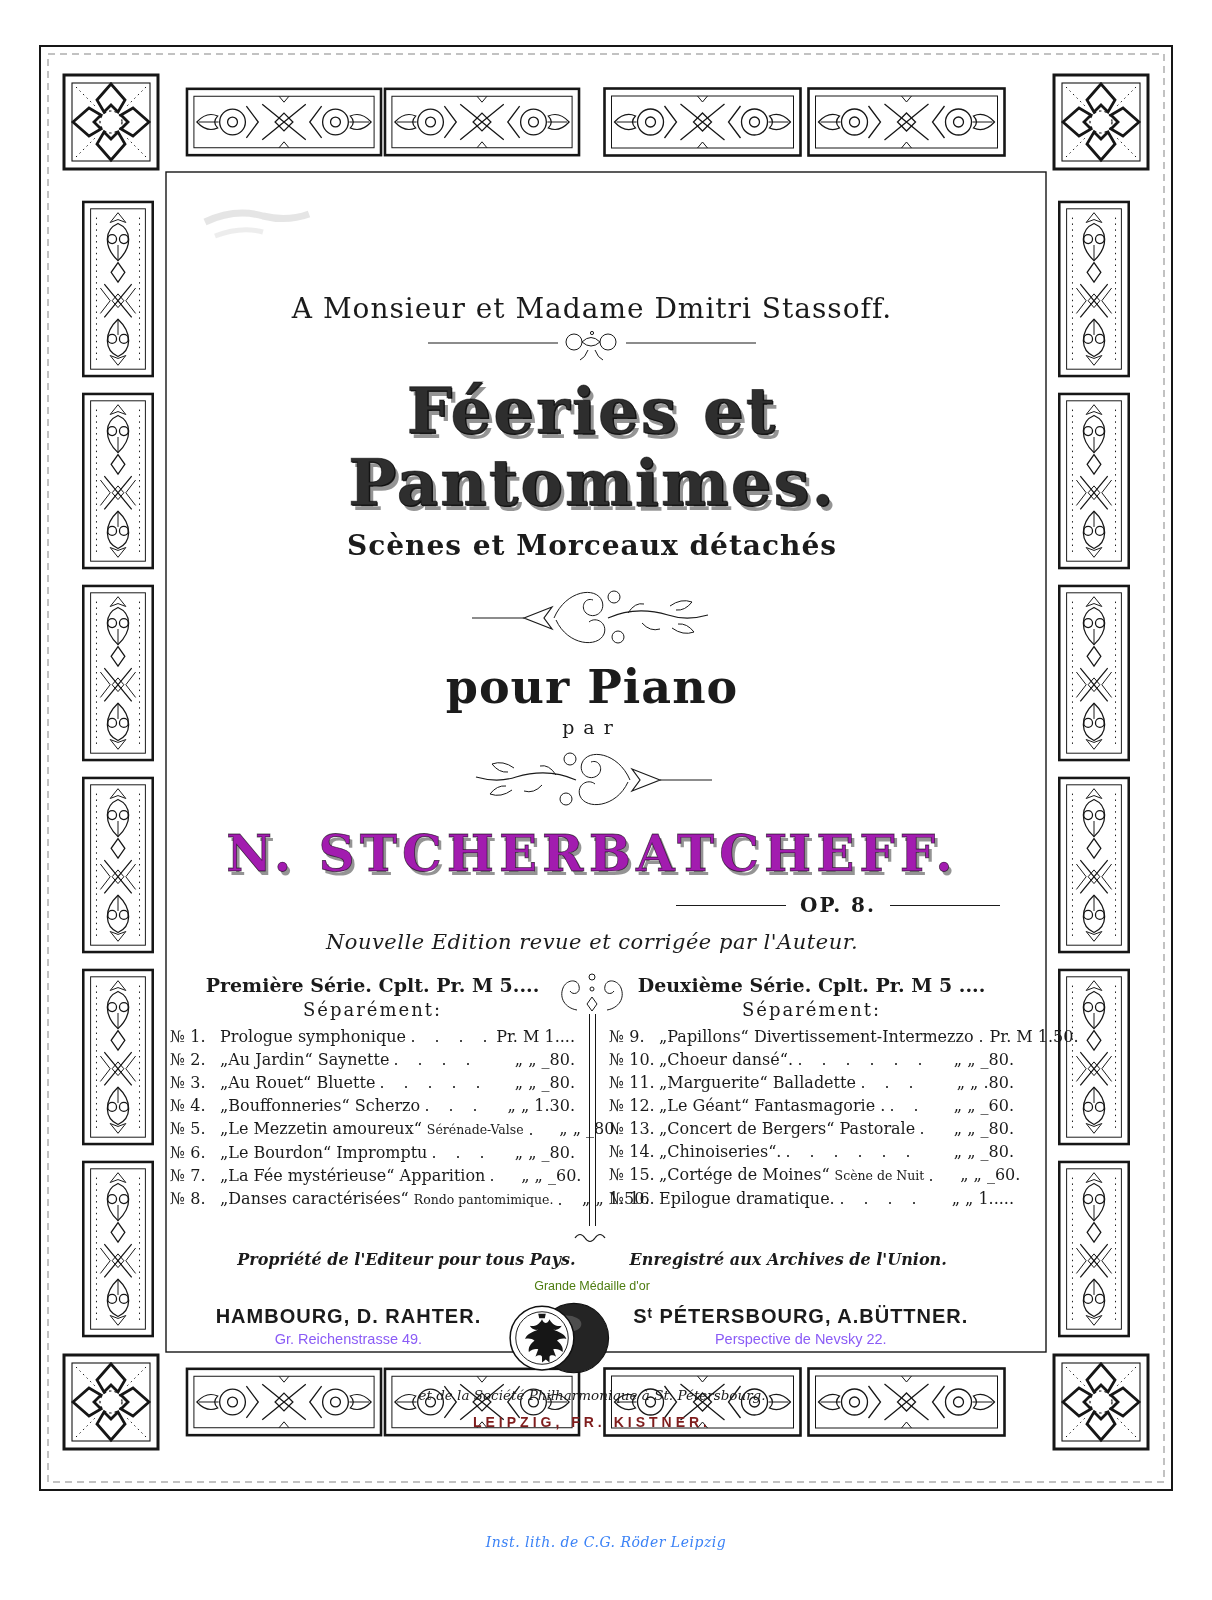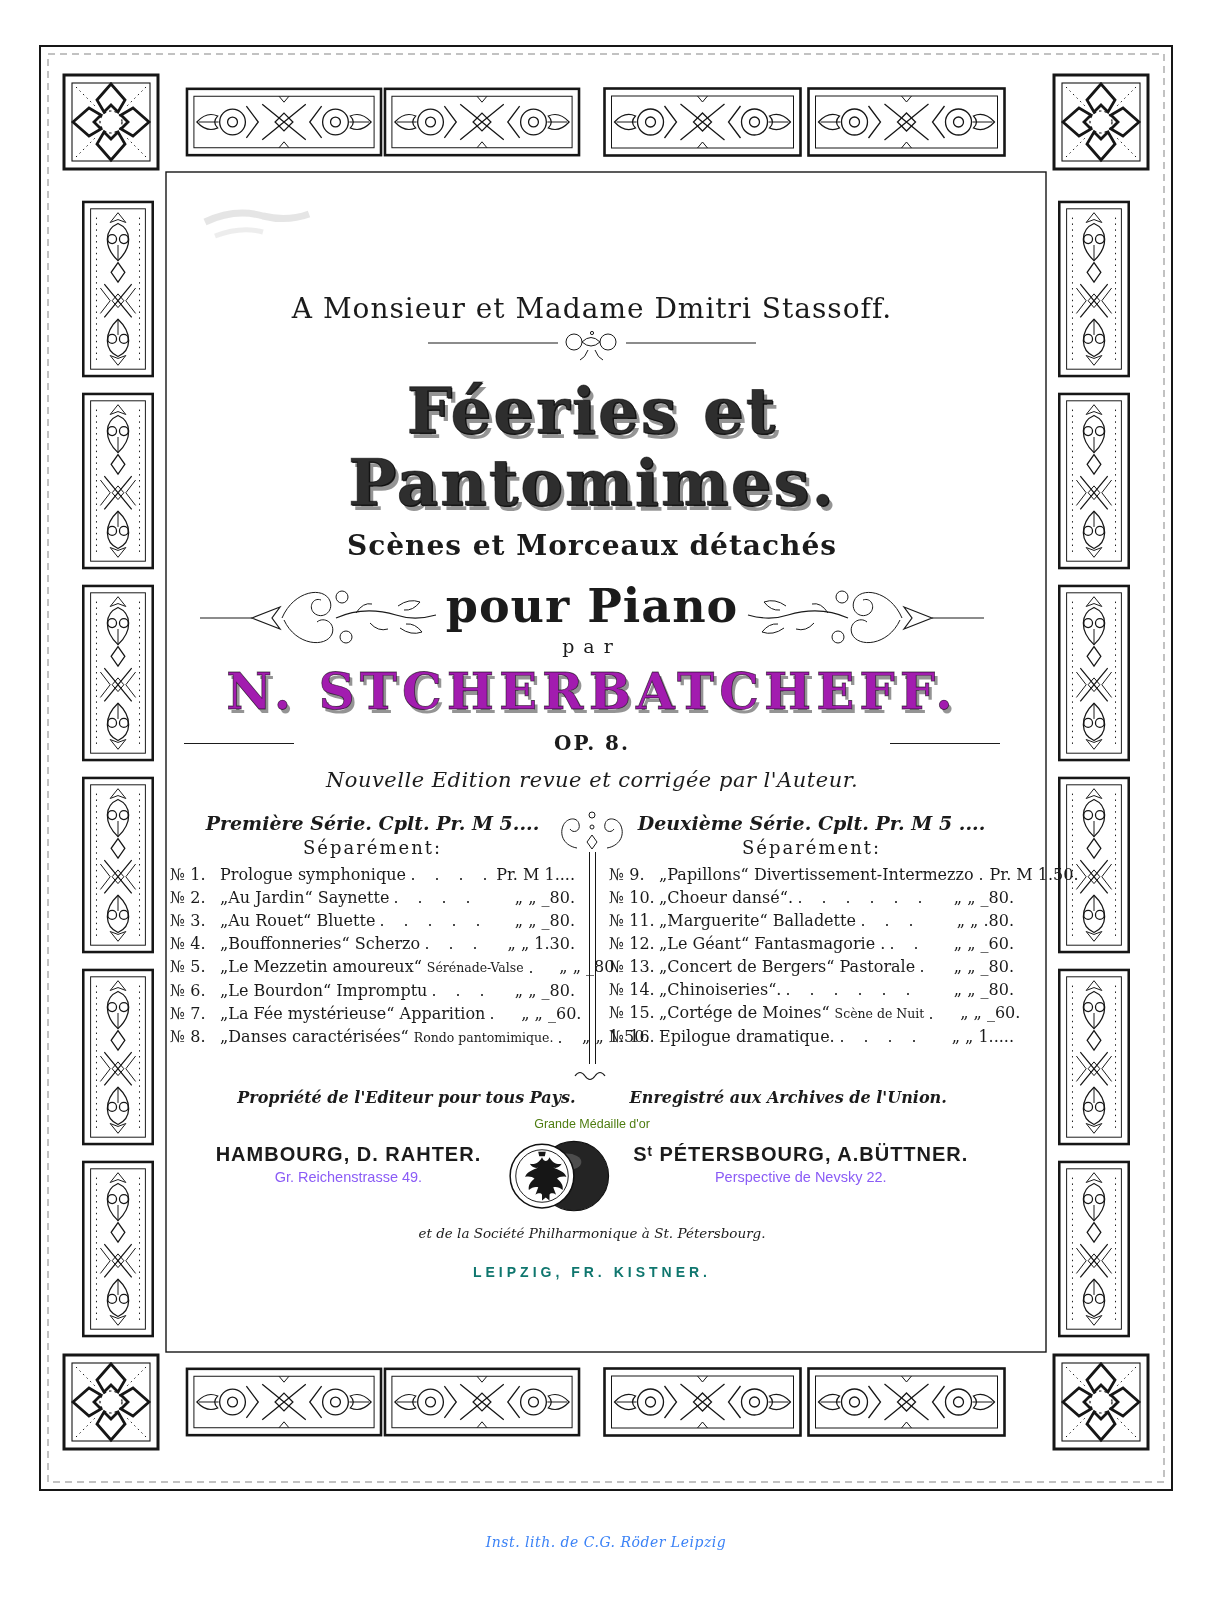--- a/index.html
+++ b/index.html
@@ -7,55 +7,55 @@
         font-family:"DejaVu Serif","Liberation Serif",serif;color:#1b1b1b;}
   .border-svg{position:absolute;left:0;top:0;stroke:#161616;fill:none;stroke-width:1.3;}
   .orn{stroke:#1a1a1a;fill:none;}
   .content{position:absolute;left:170px;top:196px;width:844px;text-align:center;}
   .dedication{margin-top:96px;font-size:28px;letter-spacing:1px;}
   .bow{display:block;margin:4px auto 0;}
   .main-title{margin:14px 0 0;font-size:64px;font-weight:bold;letter-spacing:2px;line-height:1.12;
         color:#2e2e2e;-webkit-text-stroke:1px rgba(0,0,0,.55);
         text-shadow:4px 5px 0 rgba(0,0,0,.42),1px 1px 0 rgba(0,0,0,.8);}
   .subtitle{margin-top:11px;font-size:28px;font-weight:bold;letter-spacing:1px;}
-  .piano-band{margin-top:14px;display:flex;align-items:center;justify-content:center;}
+  .piano-band{margin-top:14px;display:flex;align-items:center;justify-content:center;flex-direction:column;}
   .piano-center{margin:0 6px;}
   .pour-piano{font-size:46px;font-weight:bold;letter-spacing:1px;}
   .par{margin-top:2px;font-size:19px;letter-spacing:9px;}
   .composer{margin-top:2px;font-size:50px;font-weight:bold;letter-spacing:5px;color:#a21caf;
         -webkit-text-stroke:0.8px rgba(0,0,0,.6);
         text-shadow:3px 4px 0 rgba(0,0,0,.42);}
-  .op-line{margin-top:10px;display:flex;align-items:center;justify-content:space-between;font-size:20px;font-weight:bold;letter-spacing:2px;}
+  .op-line{margin-top:10px;display:flex;align-items:center;justify-content:flex-end;font-size:20px;font-weight:bold;letter-spacing:2px;}
   .op-line .rule{width:110px;border-top:1.6px solid #1b1b1b;margin:0 14px;}
   .edition{margin-top:13px;font-size:21px;font-style:italic;letter-spacing:0.5px;}
   .catalog{margin-top:20px;display:flex;text-align:left;position:relative;}
   .col{flex:1;min-width:0;}
   .series-head{text-align:center;}
-  .series-title{font-size:19px;font-style:italic;font-weight:bold;}
+  .series-title{font-size:19px;font-weight:bold;}
   .separement{font-size:18px;letter-spacing:2px;margin-top:3px;}
   .items{margin-top:5px;}
   .item-row{display:flex;align-items:baseline;font-size:16px;line-height:23px;white-space:nowrap;}
   .item-row .no{width:50px;flex-shrink:0;}
   .item-row .ttl{flex-shrink:0;}
   .item-row .sub{font-size:12.5px;margin-left:5px;flex-shrink:0;}
   .item-row .leader{flex:1;min-width:4px;height:2px;align-self:flex-end;margin:0 6px 6px;
         background-image:repeating-linear-gradient(90deg,#4a4a4a 0 2px,transparent 2px 24px);}
   .item-row .price{flex-shrink:0;min-width:80px;text-align:right;}
   .divider{width:34px;flex-shrink:0;position:relative;}
   .vrule{width:5px;margin:40px auto 0;height:212px;border-left:1.6px solid #161616;border-right:1.6px solid #161616;}
   .div-orn{position:absolute;left:50%;top:-8px;transform:translateX(-50%);}
   .squiggle{display:block;margin:4px auto 0;}
   .rights{margin-top:6px;display:flex;justify-content:center;gap:54px;font-size:16px;font-style:italic;font-weight:bold;}
   .medaille{margin-top:10px;font-size:12.5px;font-family:"Liberation Sans","DejaVu Sans",sans-serif;color:#4d7c0f;}
   .publishers{margin-top:0;display:flex;justify-content:center;align-items:flex-start;gap:16px;}
   .pub{margin-top:12px;font-family:"Liberation Sans","DejaVu Sans",sans-serif;}
   .pub-name{font-size:20px;font-weight:bold;letter-spacing:1px;}
   .pub-addr{font-size:14.5px;margin-top:3px;color:#8b5cf6;}
   .commission{margin-top:2px;font-size:13.5px;font-style:italic;line-height:1.5;}
-  .leipzig{margin-top:20px;font-size:14px;letter-spacing:4px;font-family:"Liberation Sans","DejaVu Sans",sans-serif;font-weight:bold;color:#0f766e;}
+  .leipzig{margin-top:8px;font-size:14px;letter-spacing:4px;font-family:"Liberation Sans","DejaVu Sans",sans-serif;font-weight:bold;color:#7f1d1d;}
   .imprint{position:absolute;left:0;top:1534px;width:100%;text-align:center;
         font-size:14px;font-style:italic;color:#3b82f6;letter-spacing:0.5px;}
 </style>
 </head>
 <body>
 
 <div class="page">
 
   <svg class="border-svg" width="1212" height="1600" viewBox="0 0 1212 1600">
     <defs>

